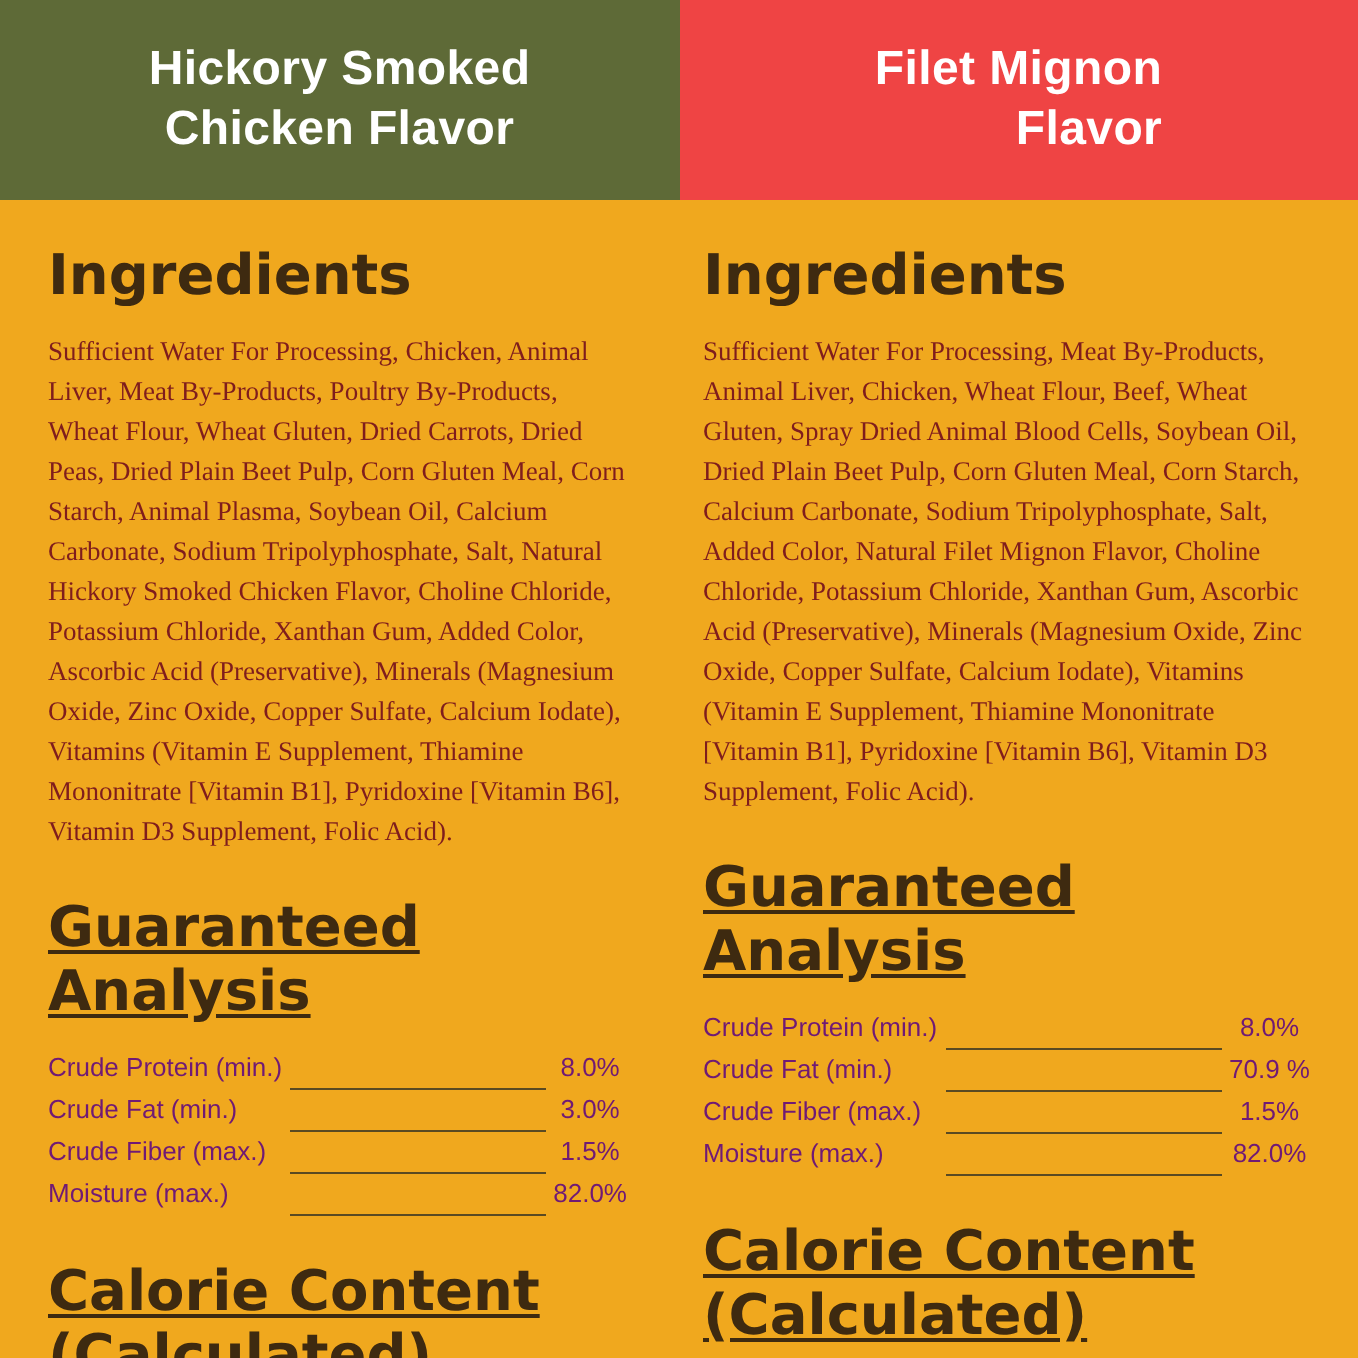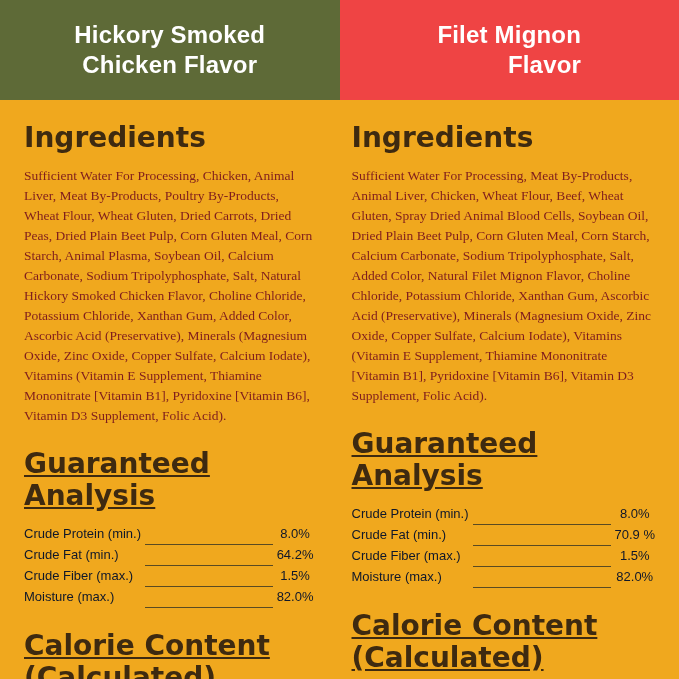--- a/index.html
+++ b/index.html
@@ -74,21 +74,21 @@
     line-height: 1.48;
     margin: 0;
   }
 
   .ga-table {
     width: 100%;
     border-collapse: collapse;
     margin-top: 2px;
   }
   .ga-row td {
-    color: #0f172a;
+    color: #701a75;
     font-family: "Liberation Sans", sans-serif;
     font-size: 13px;
     line-height: 1.6;
     padding: 0;
     white-space: nowrap;
   }
   .ga-label { width: 1%; padding-right: 4px !important; }
   .ga-dots {
     width: 98%;
     border-bottom: 1px solid #5A4A22;
@@ -127,21 +127,21 @@
       <table class="ga-table">
         <tbody>
           <tr class="ga-row">
             <td class="ga-label">Crude Protein (min.)</td>
             <td class="ga-dots"></td>
             <td class="ga-value">8.0%</td>
           </tr>
           <tr class="ga-row">
             <td class="ga-label">Crude Fat (min.)</td>
             <td class="ga-dots"></td>
-            <td class="ga-value">64.2%</td>
+            <td class="ga-value">3.0%</td>
           </tr>
           <tr class="ga-row">
             <td class="ga-label">Crude Fiber (max.)</td>
             <td class="ga-dots"></td>
             <td class="ga-value">1.5%</td>
           </tr>
           <tr class="ga-row">
             <td class="ga-label">Moisture (max.)</td>
             <td class="ga-dots"></td>
             <td class="ga-value">82.0%</td>

